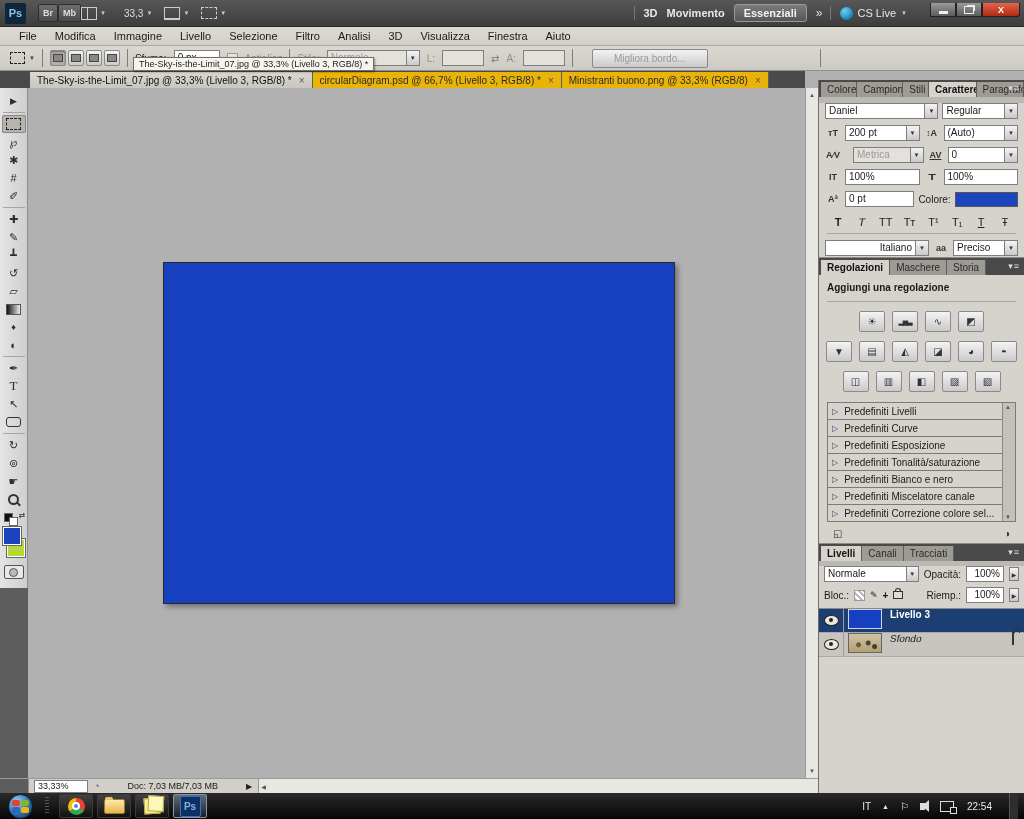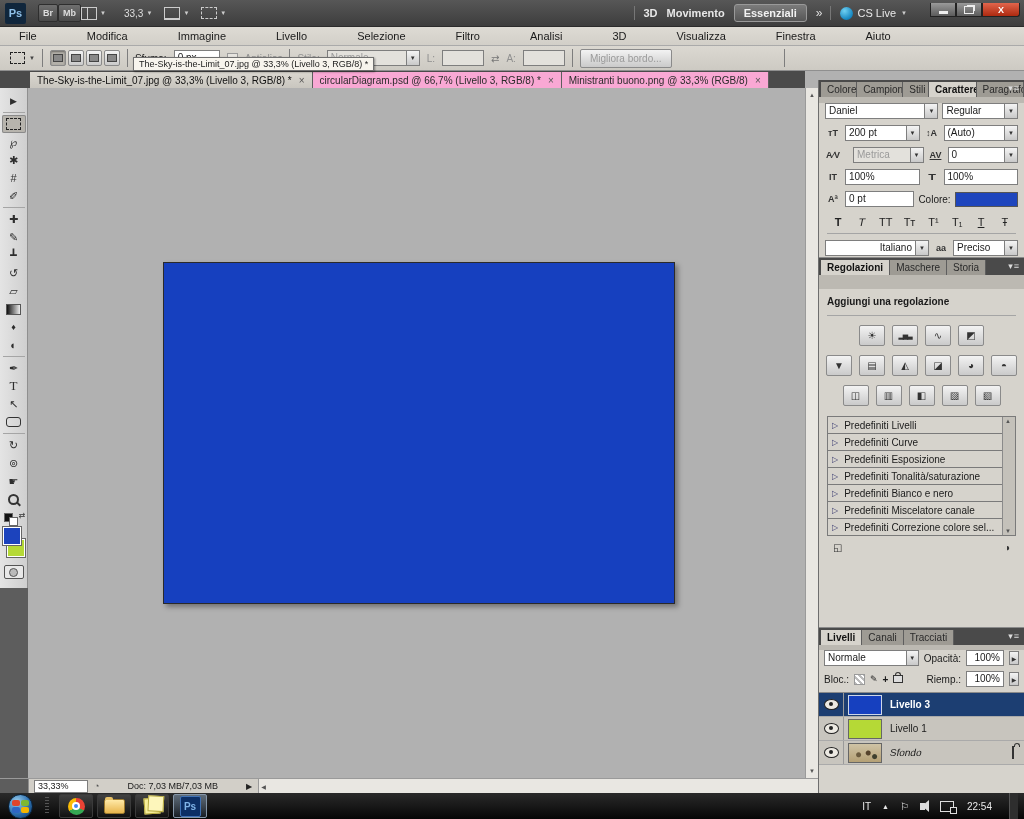--- a/index.html
+++ b/index.html
@@ -44,40 +44,40 @@
   .wbtn{height:14px;border:1px solid #222;border-top:none;box-sizing:border-box;
     display:flex;align-items:center;justify-content:center;}
   .wmin,.wres{width:26px;background:linear-gradient(#9a9a9a,#5c5c5c);}
   .wclose{width:38px;background:linear-gradient(#e2654c,#ad2a10);border-radius:0 0 3px 0;
     color:#fff;font-weight:bold;font-size:9px;}
   .minbar{width:9px;height:3px;background:#eee;margin-top:5px;}
   .resbox{width:8px;height:6px;border:1px solid #eee;box-shadow:2px -2px 0 -1px #eee;}
   
   #menubar{position:absolute;left:0;top:27px;width:1024px;height:19px;
     background:linear-gradient(#dedbd4,#d2cfc8);border-bottom:1px solid #aaa;
-    display:flex;align-items:center;padding-left:10px;box-sizing:border-box;gap:32px;}
+    display:flex;align-items:center;padding-left:10px;box-sizing:border-box;}
   #menubar span{padding:0 9px;cursor:default;}
   
   #optionsbar{position:absolute;left:0;top:46px;width:1024px;height:25px;
     background:linear-gradient(#dbd8d1,#cdcac3);border-bottom:1px solid #8f8f8f;
     display:flex;align-items:center;gap:7px;padding-left:10px;box-sizing:border-box;font-size:10px;}
   .dashsq{width:13px;height:10px;border:1px dashed #222;}
   .modebtn{width:14px;height:14px;}
   .modebtn.pressed{background:#b4b1aa;box-shadow:inset 0 1px 2px rgba(0,0,0,.4);}
   .modeglyph{width:8px;height:6px;border:1px solid #444;background:#888;}
   .cbox{width:9px;height:9px;border:1px solid #9a9a9a;background:#e6e4df;}
   
   #tooltip{position:absolute;left:133px;top:57px;z-index:40;background:#f7f4ed;
     border:1px solid #6f6f6f;box-shadow:1px 1px 2px rgba(0,0,0,.4);
     font-size:9px;padding:1px 5px;color:#222;white-space:nowrap;}
   
   #tabbar{position:absolute;left:0;top:71px;width:805px;height:17px;background:#4a4a4a;
     display:flex;align-items:flex-end;padding-left:30px;box-sizing:border-box;}
   .dtab{height:16px;display:flex;align-items:center;padding:0 7px;font-size:10px;
-    background:#f9a8d4;color:#2b2b2b;border-right:1px solid #5e5e5e;white-space:nowrap;}
+    background:#eab308;color:#2b2b2b;border-right:1px solid #5e5e5e;white-space:nowrap;}
   .dtab.active{background:linear-gradient(#dad7d0,#c9c6bf);color:#111;}
   .dtab .x{margin-left:7px;font-size:10px;color:#555;}
   
   #toolbar{position:absolute;left:0;top:88px;width:28px;height:690px;background:#5d5d5d;box-sizing:border-box;}
   #toolbar .strip{background:linear-gradient(90deg,#e4e4e4,#cfcfcf);height:500px;
     border-right:1px solid #8f8f8f;display:flex;flex-direction:column;align-items:center;padding-top:4px;box-sizing:border-box;}
   .tool{width:24px;height:18px;display:flex;align-items:center;justify-content:center;
     font-size:11px;color:#2e2e2e;}
   .tool.selected{background:#b7b4ad;box-shadow:inset 0 0 0 1px #8a8a8a;border-radius:2px;}
   .tsep{width:22px;height:1px;background:#a5a5a5;margin:2px 0;}
@@ -131,21 +131,21 @@
   .ptrack{width:12px;background:#c4c1ba;border-left:1px solid #8a8a8a;position:relative;}
   .ptrack .up{position:absolute;top:1px;left:2px;font-size:6px;color:#555;}
   .ptrack .dn{position:absolute;bottom:1px;left:2px;font-size:6px;color:#555;}
   .pfooter{display:flex;align-items:center;justify-content:space-between;padding:6px 14px 0 14px;color:#333;}
   
   .lrow{display:flex;align-items:center;gap:5px;padding:0 5px;margin-top:5px;}
   .locks{display:flex;align-items:center;gap:5px;}
   .spin{width:10px;height:14px;background:linear-gradient(#f4f4f4,#c9c9c9);border:1px solid #7e7e7e;
     display:flex;align-items:center;justify-content:center;font-size:6px;color:#333;box-sizing:border-box;}
   #layerlist{margin-top:5px;background:#c8c5be;border-top:1px solid #8a8a8a;}
-  .layer{height:23px;display:flex;align-items:center;border-bottom:1px solid #aaa;position:relative;}
+  .layer{height:23px;display:flex;align-items:flex-start;border-bottom:1px solid #aaa;position:relative;}
   .layer .eyebox{width:24px;align-self:stretch;border-right:1px solid #9a9a9a;
     display:flex;align-items:center;justify-content:center;flex:none;}
   .eye{width:13px;height:9px;border:1px solid #222;border-radius:50%;position:relative;background:#ece9e2;}
   .eye::after{content:"";position:absolute;left:4px;top:2px;width:4px;height:4px;background:#222;border-radius:50%;}
   .thumb{width:34px;height:20px;border:1px solid #666;margin-left:4px;flex:none;box-sizing:border-box;}
   .layer.selected{background:#1c3e72;color:#fff;}
   .layer.selected .thumb{border-color:#cdd6e8;}
   .lname{margin-left:8px;font-size:10px;}
   .photo{background:
      radial-gradient(circle at 30% 60%, #6b5b3e 0 2px, transparent 3px),
@@ -300,21 +300,21 @@
     <span class="cmb">
       <span class="fld dis" style="width:72px;">Normale</span>
       <span class="arw">▼</span>
     </span>
     <span class="lbl dis">L:</span>
     <span class="fld dis" style="width:34px;"></span>
     <span style="color:#777;">⇄</span>
     <span class="lbl dis">A:</span>
     <span class="fld dis" style="width:34px;"></span>
     <div class="vsep"></div>
-    <span class="ib" style="height:17px;padding:0 9px;color:#9a9a9a;">Migliora bordo...</span>
+    <span class="ib" style="height:17px;padding:0 21px;color:#9a9a9a;margin-left:12px;">Migliora bordo...</span>
     <div class="vsep" style="margin-left:105px;"></div>
   </div>
 
   <div id="tooltip">The-Sky-is-the-Limit_07.jpg @ 33,3% (Livello 3, RGB/8) *</div>
 
   <div id="tabbar">
     <div class="dtab active">
       <span>The-Sky-is-the-Limit_07.jpg @ 33,3% (Livello 3, RGB/8) *</span>
       <span class="x">×</span>
     </div>
@@ -503,21 +503,21 @@
         </span>
       </div>
     </div>
 
     <div class="ptabs">
       <div class="ptab active">Regolazioni</div>
       <div class="ptab">Maschere</div>
       <div class="ptab">Storia</div>
       <span class="pmenu">▾≡</span>
     </div>
-    <div class="pbody" style="height:339px;margin-top:14px;">
+    <div class="pbody" style="height:269px;">
       <div style="padding:7px 8px 0 8px;font-weight:bold;">Aggiungi una regolazione</div>
       <div class="adjdiv"></div>
       <div class="adjrow">
         <span class="ib adjico">☀</span>
         <span class="ib adjico" style="font-size:7px;letter-spacing:-1px;">▂▅▃</span>
         <span class="ib adjico">∿</span>
         <span class="ib adjico">◩</span>
       </div>
       <div class="adjrow">
         <span class="ib adjico">▼</span>
@@ -609,27 +609,20 @@
           <span class="eyebox">
               <span class="eye"></span>
             </span>
           <span class="thumb" style="background: rgb(22, 64, 191);"></span>
           <span class="lname b">Livello 3</span>
         </div>
         <div class="layer">
           <span class="eyebox">
               <span class="eye"></span>
             </span>
-          <span class="thumb" style="background: rgb(181, 217, 54);"></span>
-          <span class="lname">Livello 1</span>
-        </div>
-        <div class="layer">
-          <span class="eyebox">
-              <span class="eye"></span>
-            </span>
           <span class="thumb photo"></span>
           <span class="lname i">Sfondo</span>
           <span class="locksym"><span class="lock"></span></span>
         </div>
       </div>
 
     </div>
   </div>
 
   <div id="statusbar">

